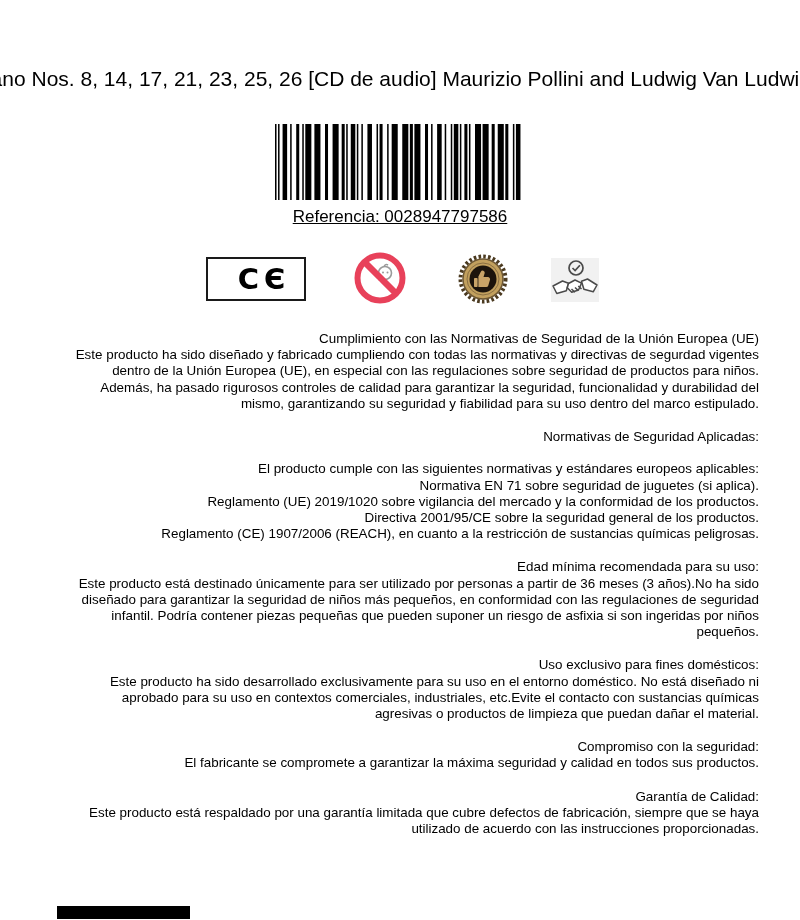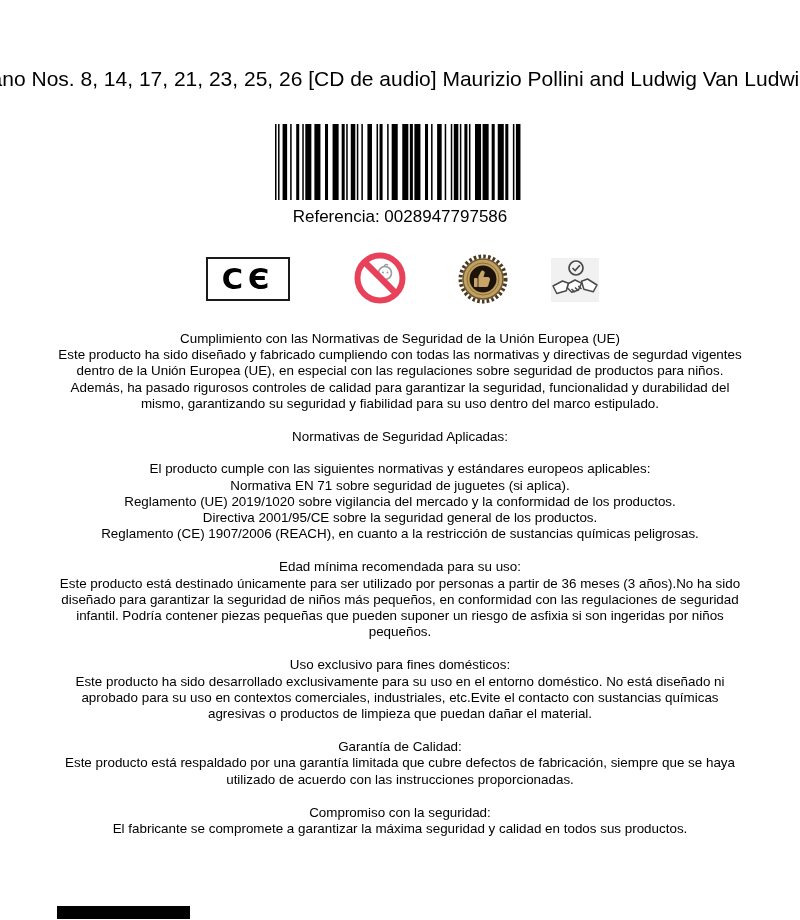--- a/index.html
+++ b/index.html
@@ -30,20 +30,21 @@
     width: 250px;
     height: 76px;
   }
   .reference {
     position: absolute;
     top: 207px;
     left: 0;
     width: 800px;
     text-align: center;
     font-size: 17px;
+    text-decoration: underline;
   }
   .icons-row {
     position: absolute;
     top: 250px;
     left: 0;
     width: 800px;
     height: 58px;
   }
   .ce-box {
     position: absolute;
@@ -52,34 +53,34 @@
     width: 80px;
     height: 40px;
     border: 2px solid #1a1a1a;
     display: flex;
     align-items: center;
     justify-content: center;
     font-family: "DejaVu Sans", sans-serif;
     font-size: 29px;
     font-weight: bold;
     letter-spacing: 5px;
-    padding-left: 0;
+    padding-left: 16px;
   }
   .icon-age { position: absolute; left: 354px; top: 2px; }
   .icon-badge { position: absolute; left: 458px; top: 4px; }
   .icon-handshake {
     position: absolute; left: 551px; top: 8px;
     width: 48px; height: 44px; background: #f1f1f1;
   }
   .text-column {
     position: absolute;
     top: 331px;
-    left: 55px;
+    left: 69px;
     width: 690px;
-    text-align: center;
+    text-align: right;
     font-size: 13.4px;
     line-height: 16.2px;
   }
   .section { white-space: pre-line; margin-bottom: 17px; }
   .bottom-bar {
     position: absolute;
     left: 57px;
     top: 906px;
     width: 133px;
     height: 13px;
@@ -188,21 +189,21 @@
 
 El producto cumple con las siguientes normativas y estándares europeos aplicables:
 Normativa EN 71 sobre seguridad de juguetes (si aplica).
 Reglamento (UE) 2019/1020 sobre vigilancia del mercado y la conformidad de los productos.
 Directiva 2001/95/CE sobre la seguridad general de los productos.
 Reglamento (CE) 1907/2006 (REACH), en cuanto a la restricción de sustancias químicas peligrosas.</div>
     <div class="section">Edad mínima recomendada para su uso:
 Este producto está destinado únicamente para ser utilizado por personas a partir de 36 meses (3 años).No ha sido diseñado para garantizar la seguridad de niños más pequeños, en conformidad con las regulaciones de seguridad infantil. Podría contener piezas pequeñas que pueden suponer un riesgo de asfixia si son ingeridas por niños pequeños.</div>
     <div class="section">Uso exclusivo para fines domésticos:
 Este producto ha sido desarrollado exclusivamente para su uso en el entorno doméstico. No está diseñado ni aprobado para su uso en contextos comerciales, industriales, etc.Evite el contacto con sustancias químicas agresivas o productos de limpieza que puedan dañar el material.</div>
+    <div class="section">Compromiso con la seguridad:
+El fabricante se compromete a garantizar la máxima seguridad y calidad en todos sus productos.</div>
     <div class="section">Garantía de Calidad:
 Este producto está respaldado por una garantía limitada que cubre defectos de fabricación, siempre que se haya utilizado de acuerdo con las instrucciones proporcionadas.</div>
-    <div class="section">Compromiso con la seguridad:
-El fabricante se compromete a garantizar la máxima seguridad y calidad en todos sus productos.</div>
   </div>
 
   <div class="bottom-bar"></div>
 
 </div>
 
 </body></html>

